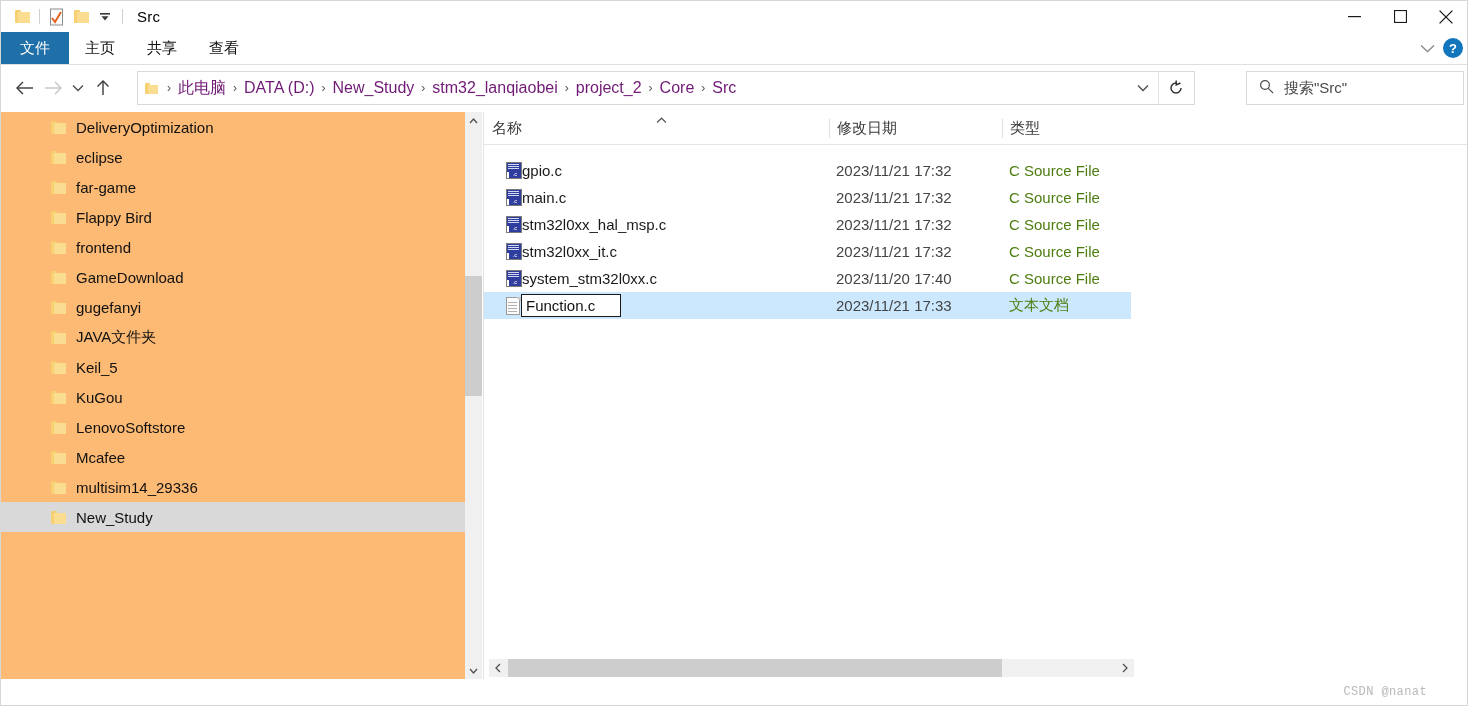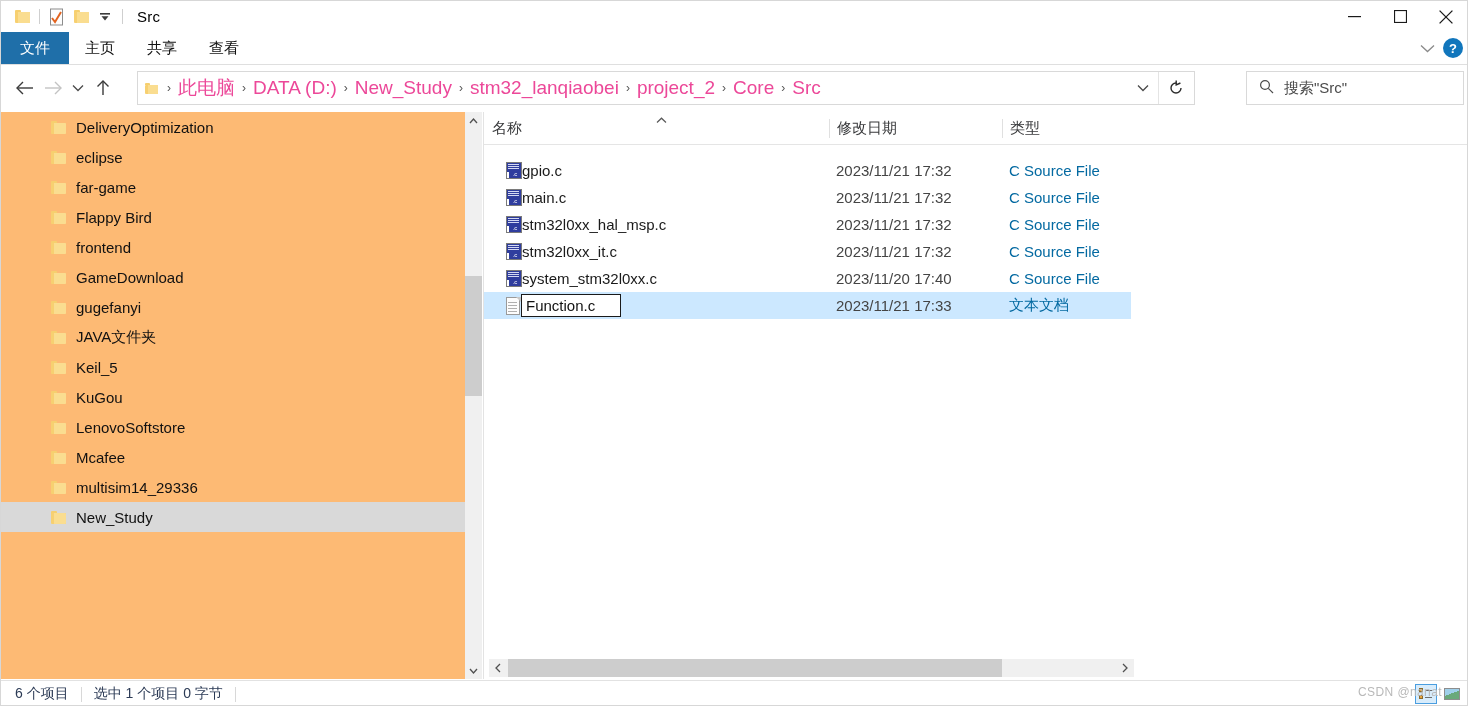--- a/index.html
+++ b/index.html
@@ -108,21 +108,21 @@
   }
   .navbtn.dim { color: #c3c3c3; }
   .navbtn.small { width: 22px; }
   .breadcrumb {
     position: absolute; left: 136px; top: 70px;
     width: 1058px; height: 34px;
     border: 1px solid #d9d9d9; background: #ffffff;
     display: flex; align-items: center; padding-left: 7px;
   }
   .crumb {
-    font-size: 19px; color: #ec4899; padding: 2px 4px; white-space: nowrap;
+    font-size: 16px; color: #701a75; padding: 2px 4px; white-space: nowrap;
   }
   .crumb-sep {
     color: #555; font-size: 12px; padding: 0 3px; user-select: none;
   }
   .crumb-dd {
     position: absolute; right: 38px; top: 0; height: 32px; width: 26px;
     display: flex; align-items: center; justify-content: center; color: #4a4a4a;
   }
   .refresh {
     position: absolute; right: 2px; top: 0; height: 32px; width: 34px;
@@ -196,21 +196,21 @@
   .row.selected { background: #cce8ff; }
   .cell-name {
     position: absolute; left: 22px; display: flex; align-items: center; 
     font-size: 15px; color: #1a1a1a;
   }
   .cell-date {
     position: absolute; left: 352px; font-size: 15px; color: #444;
     white-space: nowrap;
   }
   .cell-type {
-    position: absolute; left: 525px; font-size: 15px; color: #0369a1;
+    position: absolute; left: 525px; font-size: 15px; color: #4d7c0f;
     white-space: nowrap;
   }
 
   
   .cicon {
     position: relative; width: 16px; height: 17px; flex: 0 0 16px;
   }
   .cicon .sheet {
     position: absolute; left: 0; top: 0; width: 16px; height: 17px;
     background: #ffffff; border: 1px solid #7a7a7a;
@@ -277,23 +277,23 @@
     display: flex; align-items: center;
   }
   .status-sep { width: 1px; height: 15px; background: #d8d8d8; margin: 0 12px; }
   .status-text { font-size: 14px; color: #2b3a55; white-space: nowrap; }
   .viewbtns {
     position: absolute; right: 6px; top: 3px; display: flex; gap: 4px; align-items: center;
   }
   .viewbtn { width: 22px; height: 20px; display: flex; align-items: center; justify-content: center; }
   .viewbtn.active { border: 1px solid #4a9ee0; background: #d8ecfb; }
   .watermark {
-    position: absolute; right: 25px; top: 684px;
+    position: absolute; right: 40px; top: 684px;
     font-size: 12px; color: #b9b9b9; letter-spacing: .4px;
-    font-family: Liberation Sans, sans-serif;
+    font-family: Liberation Mono, monospace;
   }
   .detail-ico { position: relative; width: 14px; height: 12px; }
   .detail-ico i {
     position: absolute; left: 6px; width: 7px; height: 1px; background: #6d6d6d;
   }
   .detail-ico b {
     position: absolute; left: 0; top: 1px; width: 4px; height: 4px;
     background: #e8a33d; border: 1px solid #8a6a2c;
   }
   .thumb-ico {
@@ -708,37 +708,16 @@
         </svg>
     </div>
     <div class="hthumb"></div>
     <div class="harrow r">
       <svg width="6" height="10" viewBox="0 0 6 10">
           <polyline points="1,1 5,5 1,9" fill="none" stroke="#505050" stroke-width="1.3"></polyline>
         </svg>
     </div>
   </div>
 
-  <div class="statusbar">
-    <span style="width:14px"></span>
-    <span class="status-text">6 个项目</span>
-    <span class="status-sep"></span>
-    <span class="status-text">选中 1 个项目  0 字节</span>
-    <span class="status-sep"></span>
-
-    <span class="viewbtns">
-      <span class="viewbtn active">
-        <span class="detail-ico">
-          <b style="top:0"></b>
-            <i style="top:2px"></i>
-          <b style="top:7px"></b>
-            <i style="top:9px"></i>
-        </span>
-      </span>
-      <span class="viewbtn">
-        <span class="thumb-ico"></span>
-      </span>
-    </span>
-  </div>
 
   <div class="watermark">CSDN @nanat</div>
 
 </div>
 
 </body></html>

